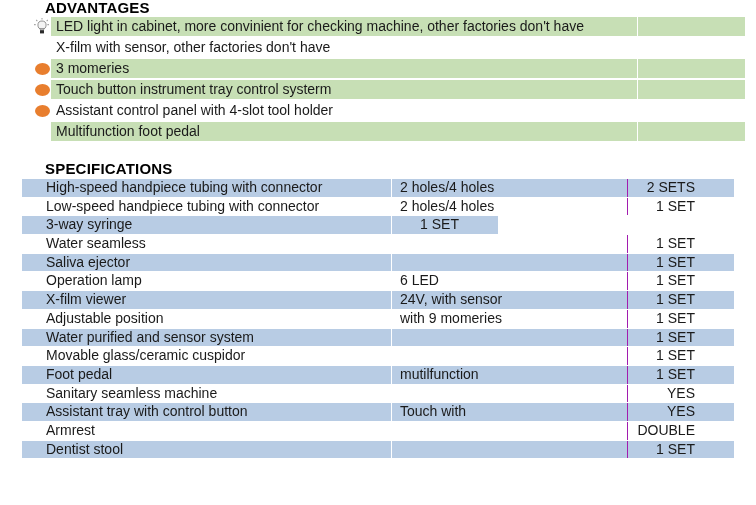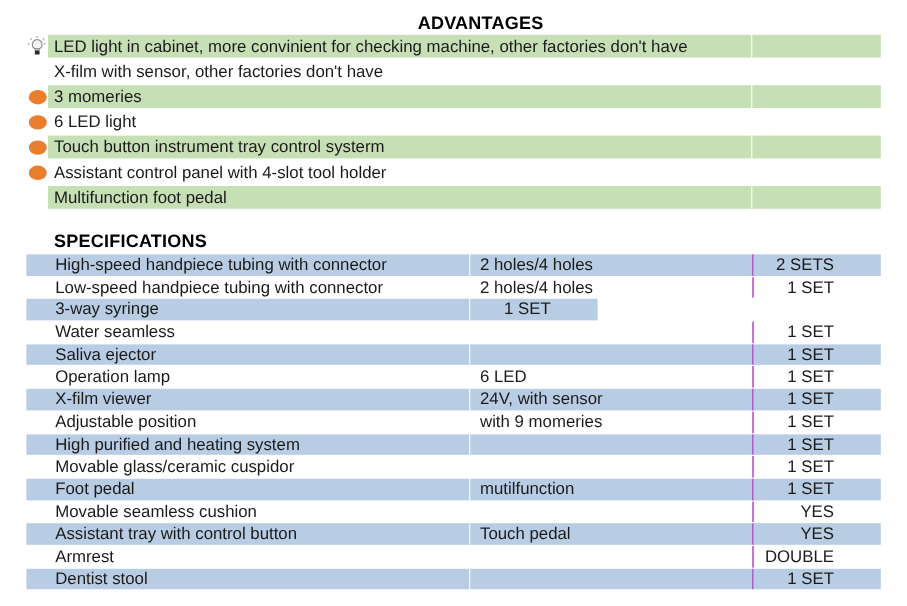--- a/index.html
+++ b/index.html
@@ -18,25 +18,25 @@
   }
   .section-title {
     margin: 0;
     padding: 0 0 0 45px;
     font-size: 15px;
     font-weight: bold;
     line-height: 16px;
     letter-spacing: 0.2px;
     color: #000000;
   }
-  #advantages-title { padding-top: 12px; text-align: center; }
+  #advantages-title { padding-top: 0; }
   #specifications-title { padding-top: 18px; }
 
   
-  .adv-list { margin-top: 1px; }
+  .adv-list { margin-top: 1px; padding-left: 11px; }
   .adv-row {
     display: flex;
     align-items: center;
     height: 19px;
     margin: 0 0 2px 22px;
     width: 712px;
   }
   .adv-icon {
     width: 18px;
     height: 19px;
@@ -142,29 +142,20 @@
         </div>
         <div class="adv-row hl">
           <span class="adv-icon">
             <span class="dot"></span>
           </span>
           <div class="adv-band">
             <span class="adv-c1">3 momeries</span>
             <span class="adv-c2"></span>
           </div>
         </div>
-        <div class="adv-row">
-          <span class="adv-icon">
-            <span class="dot"></span>
-          </span>
-          <div class="adv-band">
-            <span class="adv-c1">6 LED light</span>
-            <span class="adv-c2"></span>
-          </div>
-        </div>
         <div class="adv-row hl">
           <span class="adv-icon">
             <span class="dot"></span>
           </span>
           <div class="adv-band">
             <span class="adv-c1">Touch button instrument tray control systerm</span>
             <span class="adv-c2"></span>
           </div>
         </div>
         <div class="adv-row">
@@ -222,42 +213,42 @@
           <span class="spec-c1">X-film viewer</span>
           <span class="spec-c2">24V, with sensor</span>
           <span class="spec-c3">1 SET</span>
         </div>
         <div class="spec-row">
           <span class="spec-c1">Adjustable position</span>
           <span class="spec-c2">with 9 momeries</span>
           <span class="spec-c3">1 SET</span>
         </div>
         <div class="spec-row hl">
-          <span class="spec-c1">High purified and heating system</span>
+          <span class="spec-c1">Water purified and sensor system</span>
           <span class="spec-c2"></span>
           <span class="spec-c3">1 SET</span>
         </div>
         <div class="spec-row">
           <span class="spec-c1">Movable glass/ceramic cuspidor</span>
           <span class="spec-c2"></span>
           <span class="spec-c3">1 SET</span>
         </div>
         <div class="spec-row hl">
           <span class="spec-c1">Foot pedal</span>
           <span class="spec-c2">mutilfunction</span>
           <span class="spec-c3">1 SET</span>
         </div>
         <div class="spec-row">
-          <span class="spec-c1">Movable seamless cushion</span>
+          <span class="spec-c1">Sanitary seamless machine</span>
           <span class="spec-c2"></span>
           <span class="spec-c3">YES</span>
         </div>
         <div class="spec-row hl">
           <span class="spec-c1">Assistant tray with control button</span>
-          <span class="spec-c2">Touch pedal</span>
+          <span class="spec-c2">Touch with</span>
           <span class="spec-c3">YES</span>
         </div>
         <div class="spec-row">
           <span class="spec-c1">Armrest</span>
           <span class="spec-c2"></span>
           <span class="spec-c3">DOUBLE</span>
         </div>
         <div class="spec-row hl">
           <span class="spec-c1">Dentist stool</span>
           <span class="spec-c2"></span>

